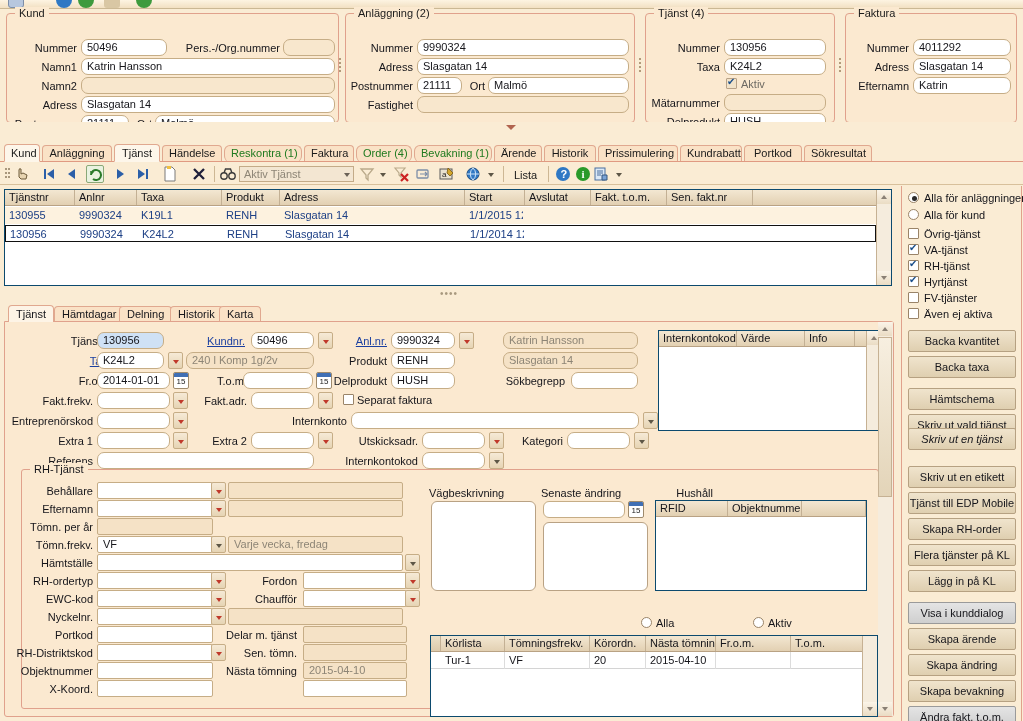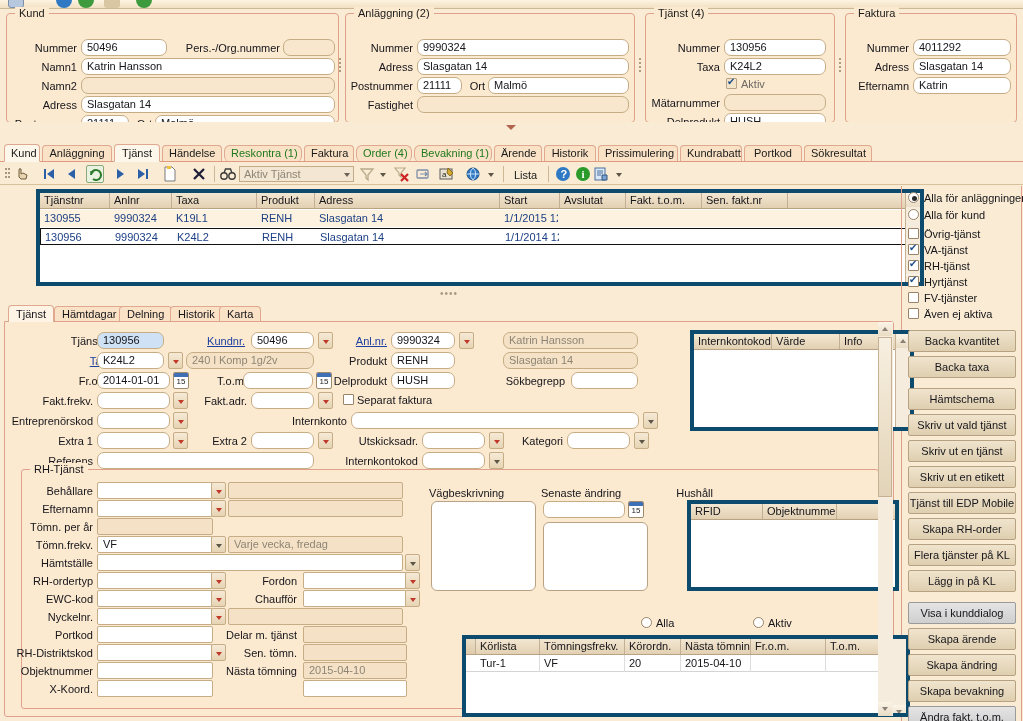--- a/index.html
+++ b/index.html
@@ -96,21 +96,21 @@
   .tbtn.sep { width:1px; height:16px; top:3px; background:#cdb794; border-radius:0;}
   .combo {
     position:absolute; top:3px; height:16px; background:#f3e6d2; border:1px solid #c3ab88;
     font-size:11px; color:#8d8576; line-height:14px; padding:0 4px;
   }
   .combo .arw { position:absolute; right:3px; top:6px; width:0;height:0;
      border-left:3px solid transparent;border-right:3px solid transparent;border-top:4px solid #6b6257;}
   .tlabel { position:absolute; font-size:11px; line-height:14px; color:#1a1a1a; }
 
   
-  .grid { position:absolute; border:4px solid #0c4a6e; background:#fff; overflow:hidden;margin-left:32px; }
+  .grid { position:absolute; border:1px solid #0c4a6e; background:#fff; overflow:hidden; }
   .ghead { position:absolute; left:0; top:0; height:16px; width:100%;
     background:linear-gradient(#f3e7d2,#e2d0b2); border-bottom:1px solid #b9a284; }
   .gh {
     position:absolute; top:0; height:15px; font-size:11px; line-height:15px;
     padding-left:4px; border-right:1px solid #c3b094; color:#15151a; white-space:nowrap; overflow:hidden;
   }
   .grow { position:absolute; left:0; height:17px; width:100%; }
   .grow .gc { position:absolute; top:0; height:17px; font-size:11px; line-height:17px; padding-left:4px; white-space:nowrap; overflow:hidden; color:#1c3f85;}
   .grow.sel { border:1px solid #111; background:#fff; }
   .grow.alt { background:#fdf2df; }
@@ -714,21 +714,21 @@
     <div class="ar up" style="top:0;"></div>
     <div class="ar dn" style="bottom:0;"></div>
     <div style="position:absolute;left:0;top:15px;width:14px;height:160px;background:linear-gradient(#f7efe0,#e3d4b8);border:1px solid #c6b193;"></div>
   </div>
 
   <div class="rightrail">
     <div class="sidebtn" style="top:0px;"><span>Backa kvantitet</span></div>
     <div class="sidebtn" style="top:26px;"><span>Backa taxa</span></div>
     <div class="sidebtn" style="top:58px;"><span>Hämtschema</span></div>
     <div class="sidebtn" style="top:84px;"><span>Skriv ut vald tjänst</span></div>
-    <div class="sidebtn" style="top:110px;"><span>Skriv ut en tjänst</span></div>
+    <div class="sidebtn" style="top:98px;font-style:italic;"><span>Skriv ut en tjänst</span></div>
     <div class="sidebtn" style="top:136px;"><span>Skriv ut en etikett</span></div>
     <div class="sidebtn" style="top:162px;"><span>Tjänst till EDP Mobile</span></div>
     <div class="sidebtn" style="top:188px;"><span>Skapa RH-order</span></div>
     <div class="sidebtn" style="top:214px;"><span>Flera tjänster på KL</span></div>
     <div class="sidebtn" style="top:240px;"><span>Lägg in på KL</span></div>
     <div class="sidebtn hl" style="top:272px;"><span>Visa i kunddialog</span></div>
     <div class="sidebtn" style="top:298px;"><span>Skapa ärende</span></div>
     <div class="sidebtn" style="top:324px;"><span>Skapa ändring</span></div>
     <div class="sidebtn" style="top:350px;"><span>Skapa bevakning</span></div>
     <div class="sidebtn hl" style="top:376px;"><span>Ändra fakt. t.o.m.</span></div>

